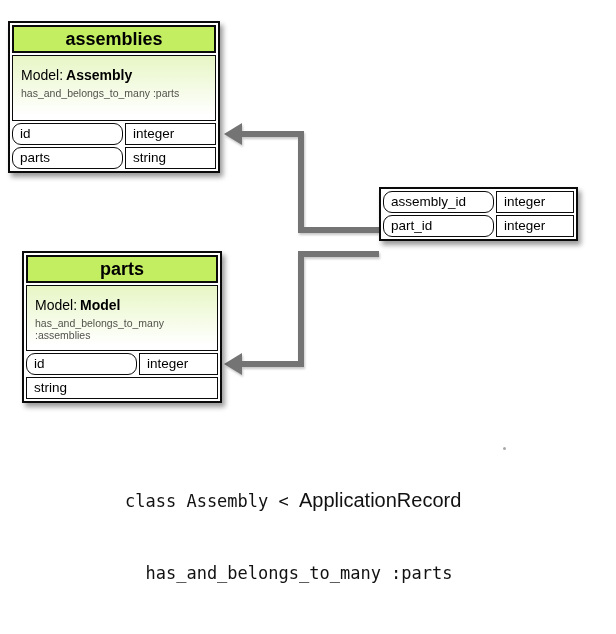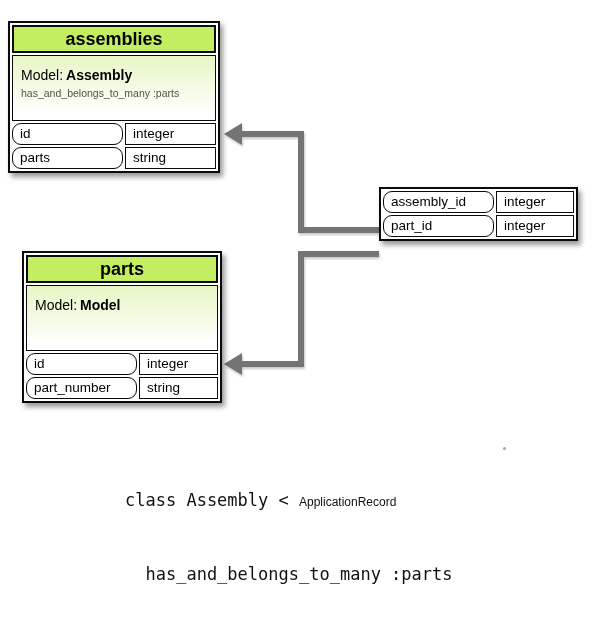--- a/index.html
+++ b/index.html
@@ -88,21 +88,21 @@
     position: absolute;
     left: 125px;
     top: 440px;
     font-family: "DejaVu Sans Mono", monospace;
     font-size: 17px;
     line-height: 24px;
     color: #111;
     white-space: pre;
   }
   .code-line { min-height: 24px; }
-  .sansword { font-family: "Liberation Sans", sans-serif; font-size: 12px; margin-top: 40px; }
+  .sansword { font-family: "Liberation Sans", sans-serif; font-size: 20px; margin-top: 40px; }
 
   .stray-dot {
     position: absolute;
     left: 503px; top: 447px;
     width: 3px; height: 3px;
     border-radius: 50%;
     background: #8b8b8b;
     opacity: 0.75;
   }
 </style>
@@ -141,28 +141,28 @@
       </div>
     </div>
   </div>
 
   <div class="db-table" id="t-parts">
     <div class="hdr">parts</div>
     <div class="model">
       <div class="mline">
         <span>Model:</span><span class="mname">Model</span>
       </div>
+      <div class="assoc">has_and_belongs_to_many :assemblies</div>
     </div>
     <div class="rows">
       <div class="row">
         <div class="cell name">id</div>
         <div class="cell type">integer</div>
       </div>
       <div class="row">
-        <div class="cell name">part_number</div>
         <div class="cell type">string</div>
       </div>
     </div>
   </div>
 
   <div class="db-table" id="t-join">
     <div class="rows">
       <div class="row">
         <div class="cell name">assembly_id</div>
         <div class="cell type">integer</div>

